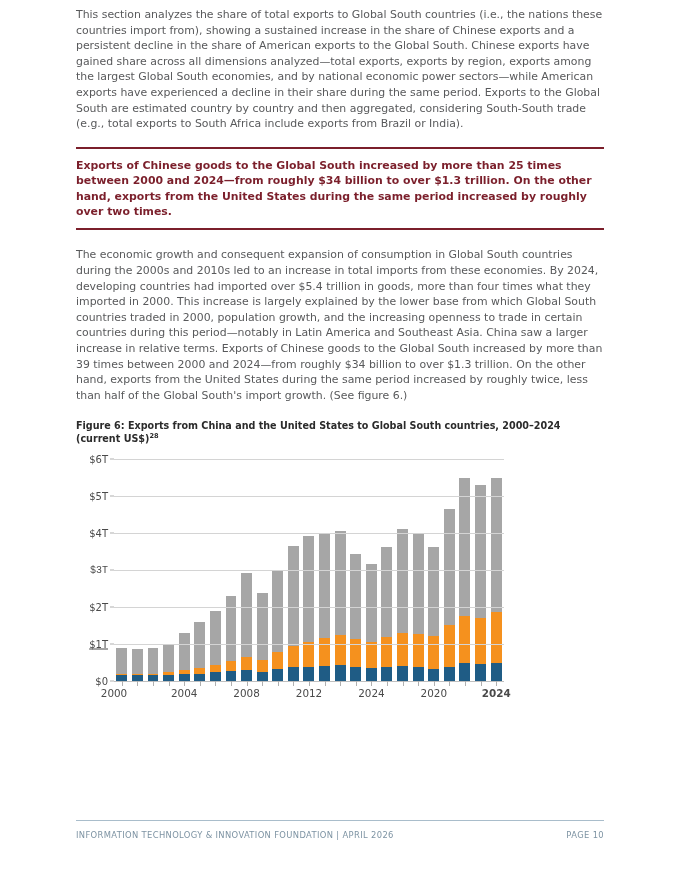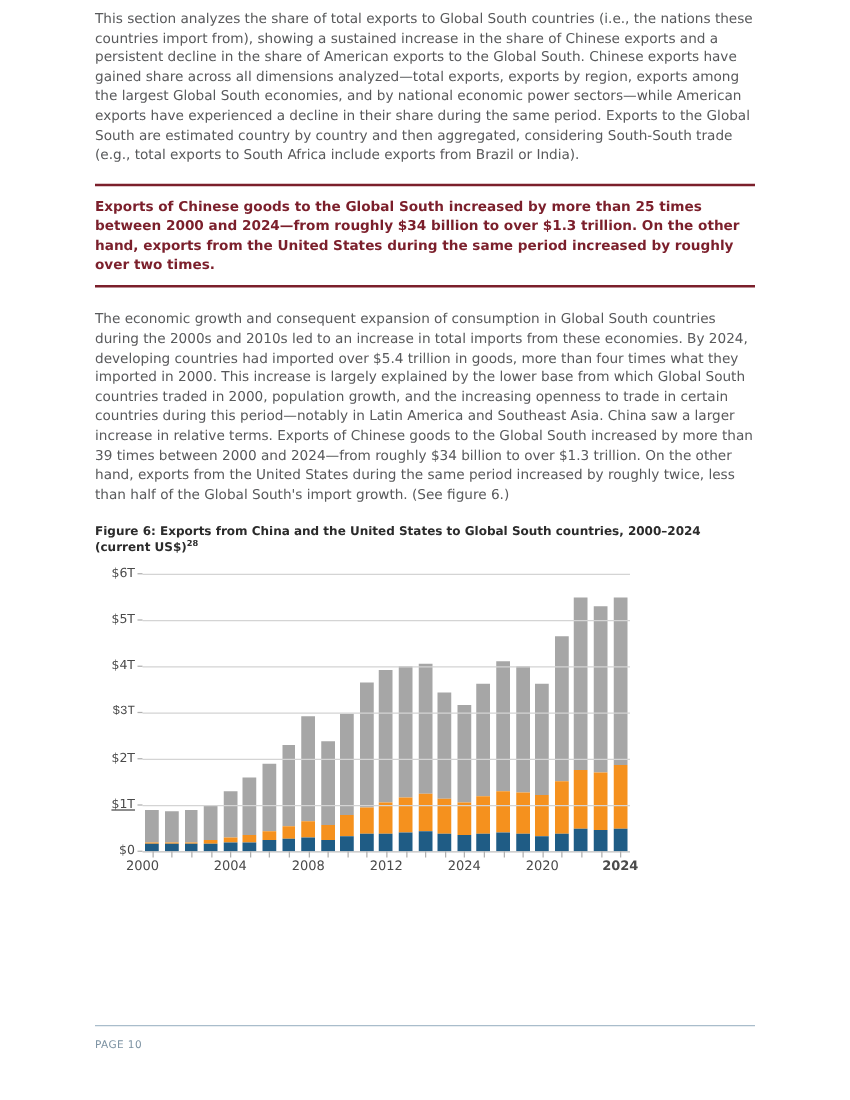--- a/index.html
+++ b/index.html
@@ -484,15 +484,16 @@
           <div class="xlabel" style="left: 382.2px; font-weight: bold;">2024</div>
         </div>
     </div>
   </div>
 
 </div>
 
 <div class="footer">
   <div class="footer-rule"></div>
   <div class="footer-row">
+    <div class="footer-left">INFORMATION TECHNOLOGY &amp; INNOVATION FOUNDATION  |  APRIL 2026</div>
     <div class="footer-right">PAGE 10</div>
   </div>
 </div>
 
 </body></html>

